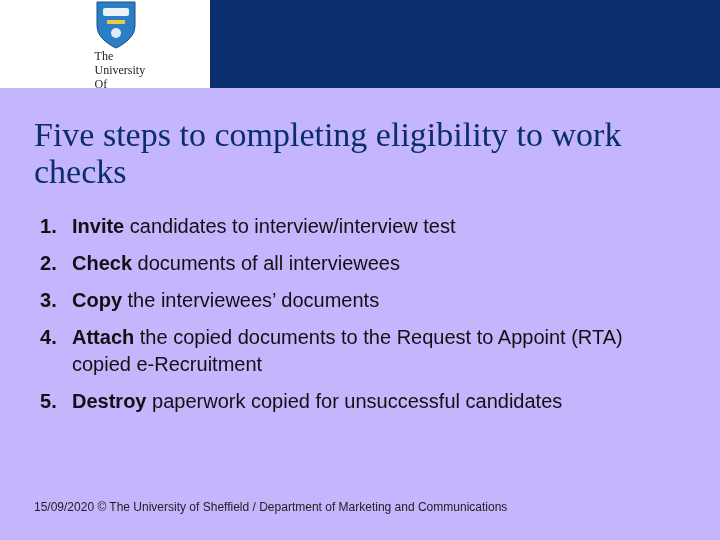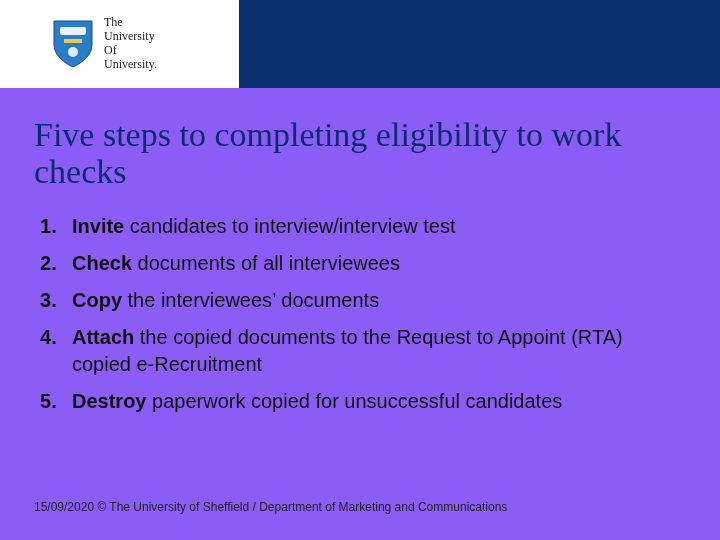--- a/index.html
+++ b/index.html
@@ -5,41 +5,42 @@
   * { margin: 0; padding: 0; box-sizing: border-box; }
   html, body { width: 720px; height: 540px; overflow: hidden; }
   body {
     background: #0a2d6e;
     font-family: Arial, Helvetica, sans-serif;
     position: relative;
   }
   .logo-box {
     position: absolute;
     top: 0; left: 0;
-    width: 239px; height: 88px;
+    width: 210px; height: 88px;
     background: #ffffff;
     display: flex;
     align-items: center;
-    padding-left: 52px;
+    padding-left: 22px;
+    flex-direction: column;
   }
   .crest {
     width: 42px; height: 50px;
     flex-shrink: 0;
   }
   .logo-text {
     margin-left: 10px;
     font-size: 12px;
     line-height: 1.15;
     color: #222;
     font-family: Georgia, 'Times New Roman', serif;
   }
   .content {
     position: absolute;
     top: 88px; left: 0; right: 0; bottom: 0;
-    background: #8b5cf6;
+    background: #c4b5fd;
     padding: 28px 34px 0 34px;
   }
   .title {
     font-family: 'Times New Roman', Georgia, serif;
     font-size: 34px;
     line-height: 1.1;
     color: #0a2d6e;
     font-weight: normal;
     margin-bottom: 22px;
   }

